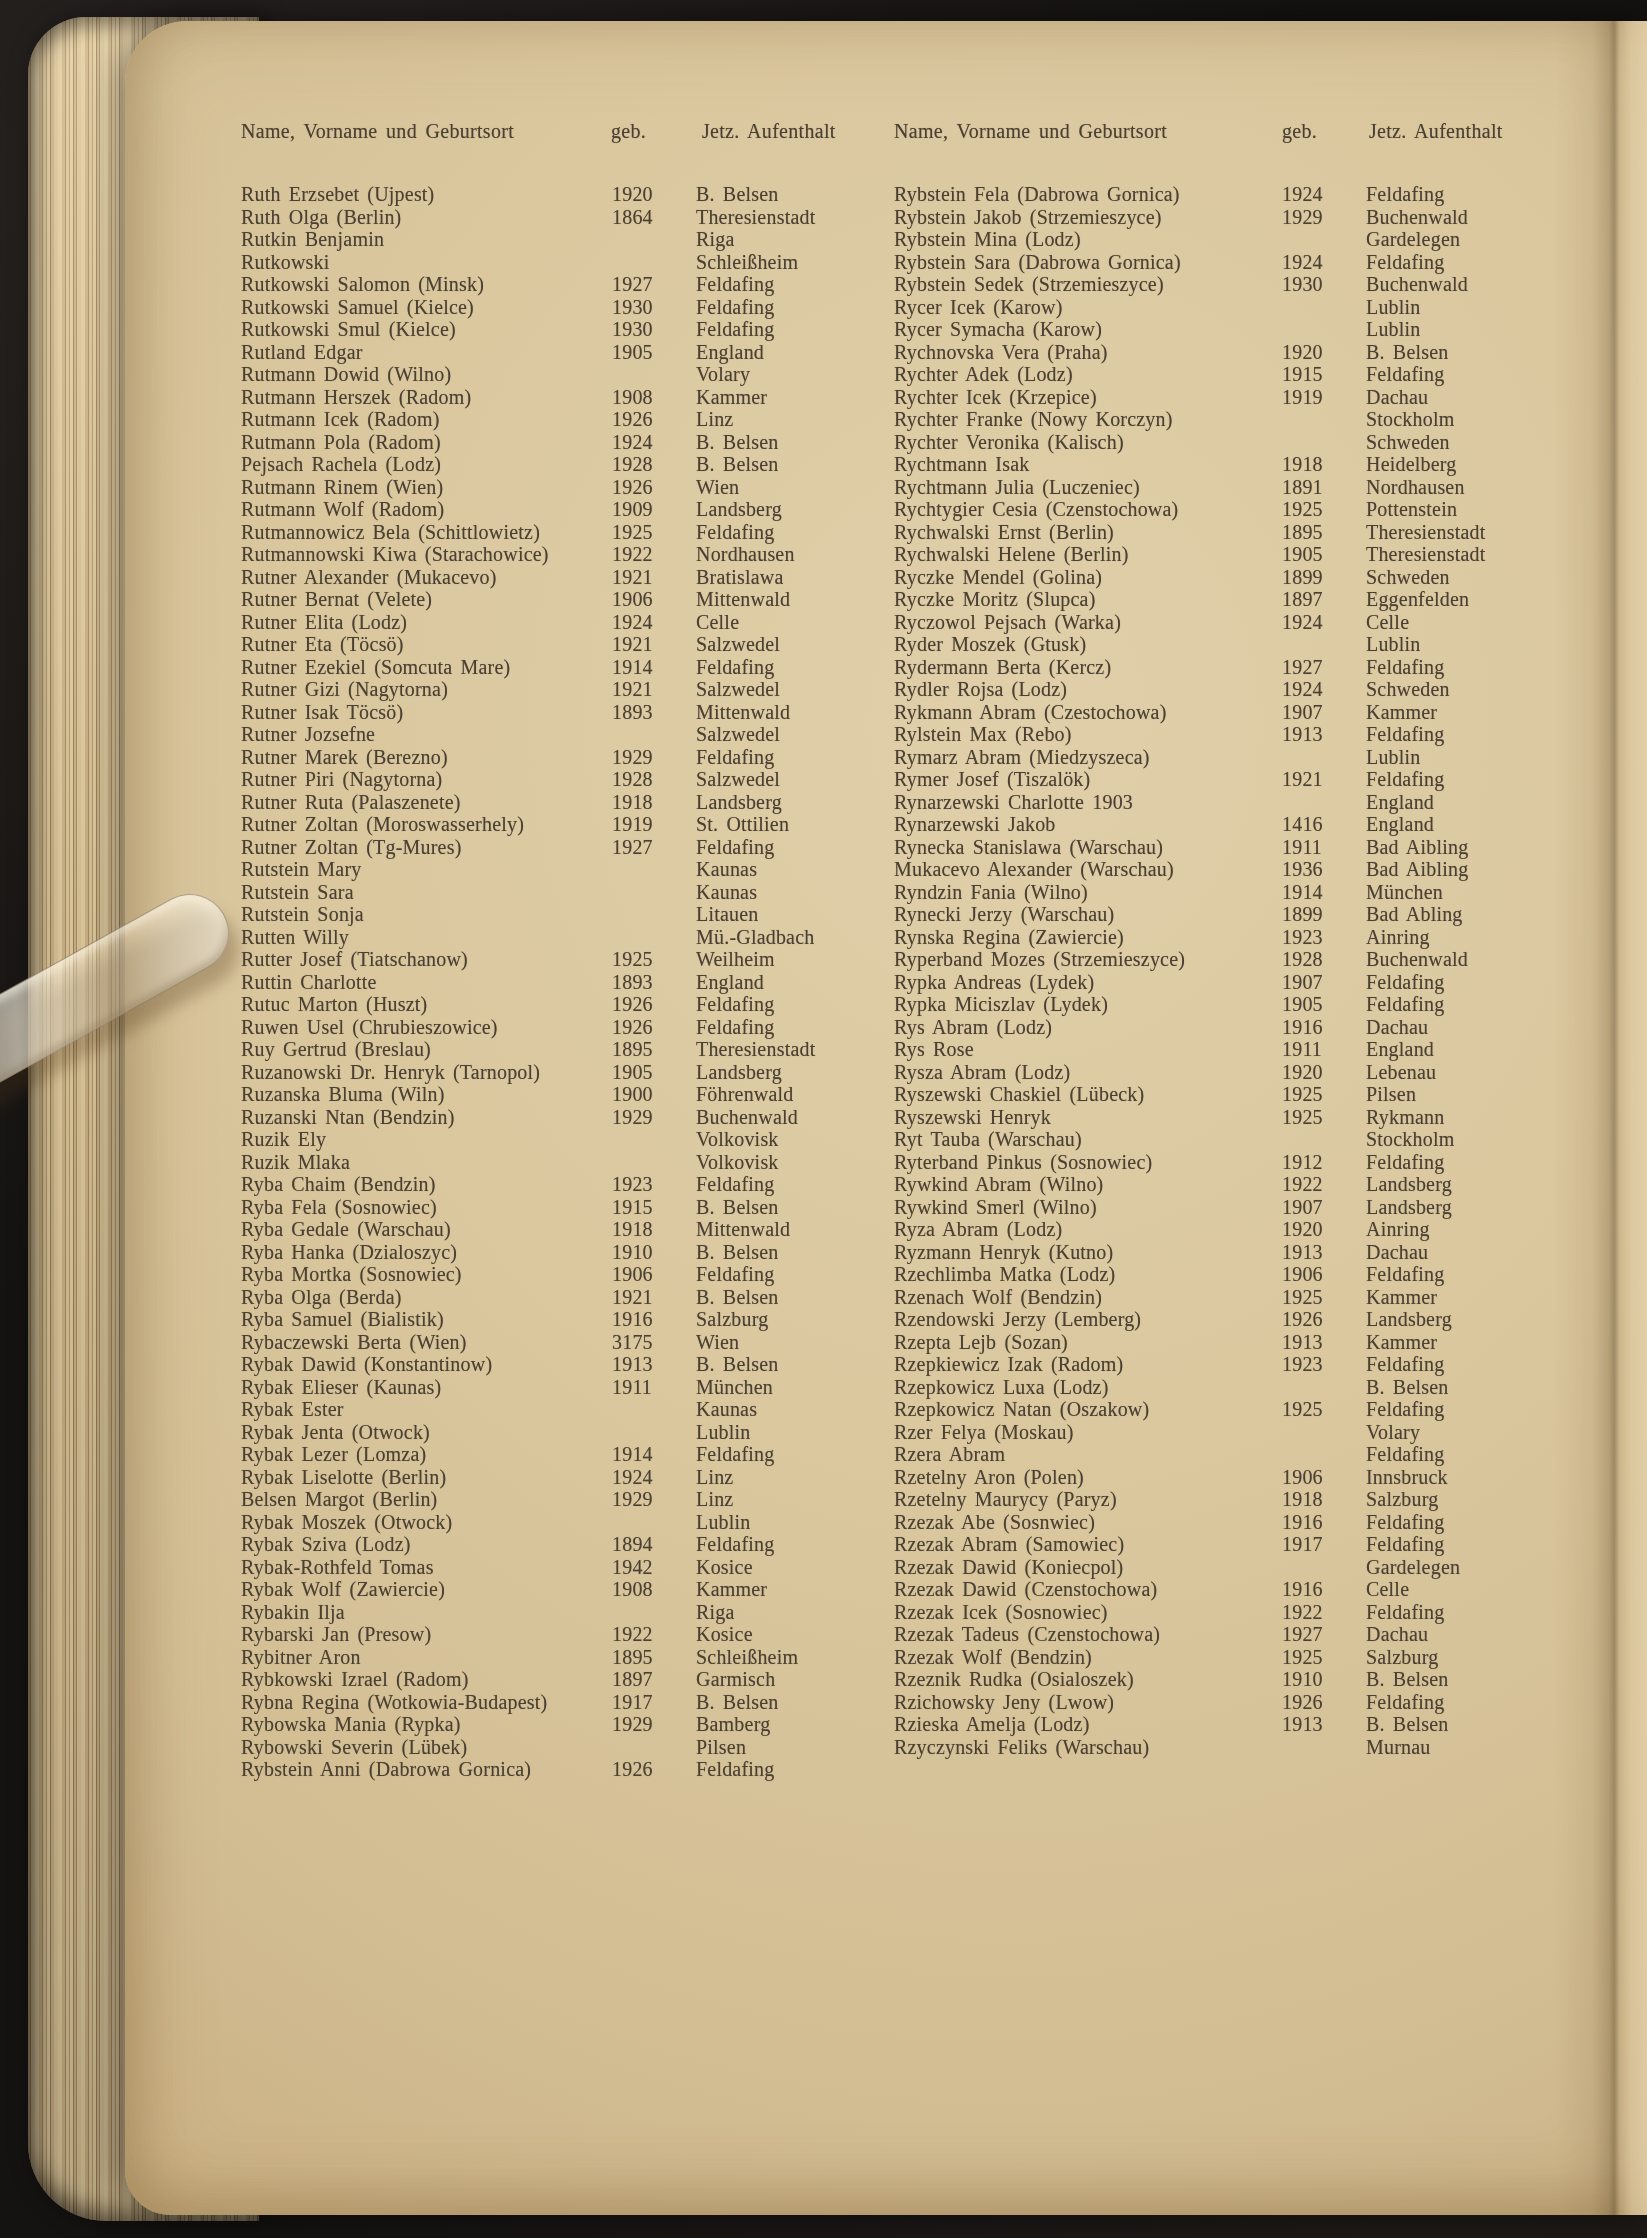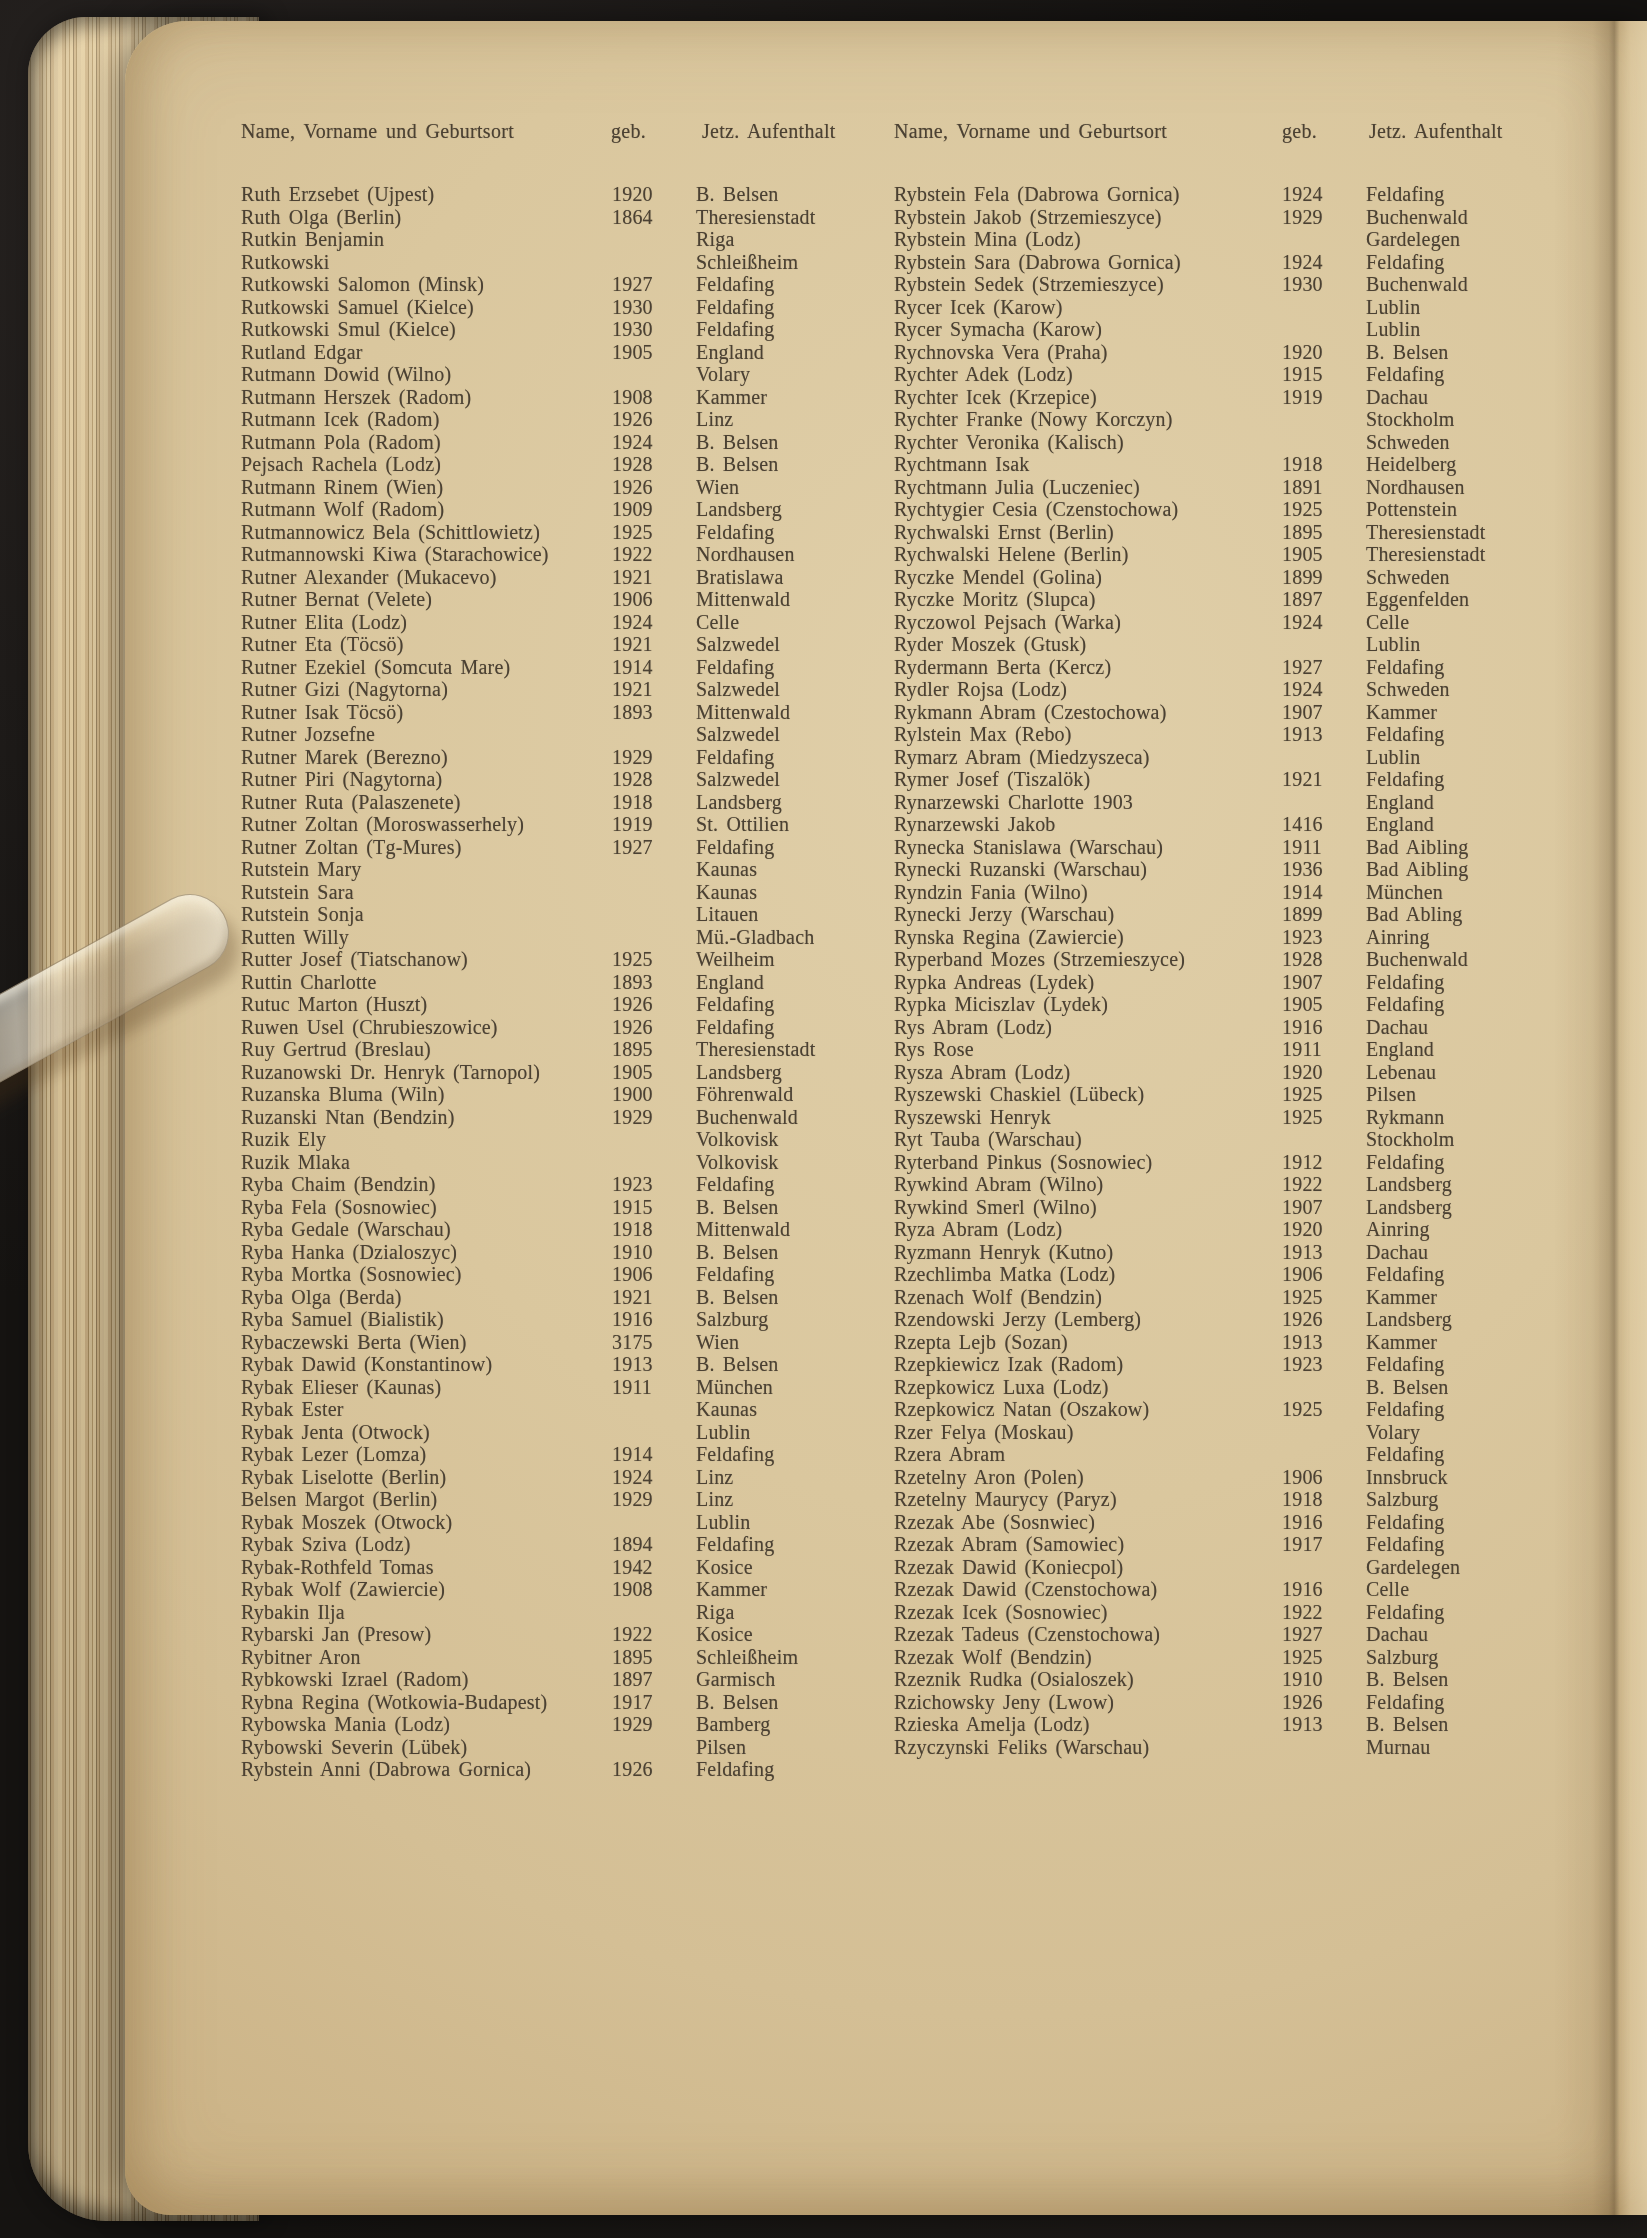--- a/index.html
+++ b/index.html
@@ -455,21 +455,21 @@
         <span class="c0">Rybkowski Izrael (Radom)</span>
         <span class="c1">1897</span>
         <span class="c2">Garmisch</span>
       </div>
       <div class="row">
         <span class="c0">Rybna Regina (Wotkowia-Budapest)</span>
         <span class="c1">1917</span>
         <span class="c2">B. Belsen</span>
       </div>
       <div class="row">
-        <span class="c0">Rybowska Mania (Lodz)</span>
+        <span class="c0">Rybowska Mania (Rypka)</span>
         <span class="c1">1929</span>
         <span class="c2">Bamberg</span>
       </div>
       <div class="row">
         <span class="c0">Rybowski Severin (Lübek)</span>
         <span class="c1"></span>
         <span class="c2">Pilsen</span>
       </div>
       <div class="row">
         <span class="c0">Rybstein Anni (Dabrowa Gornica)</span>
@@ -622,21 +622,21 @@
         <span class="c0">Rynarzewski Jakob</span>
         <span class="c1">1416</span>
         <span class="c2">England</span>
       </div>
       <div class="row">
         <span class="c0">Rynecka Stanislawa (Warschau)</span>
         <span class="c1">1911</span>
         <span class="c2">Bad Aibling</span>
       </div>
       <div class="row">
-        <span class="c0">Rynecki Ruzanski (Warschau)</span>
+        <span class="c0">Mukacevo Alexander (Warschau)</span>
         <span class="c1">1936</span>
         <span class="c2">Bad Aibling</span>
       </div>
       <div class="row">
         <span class="c0">Ryndzin Fania (Wilno)</span>
         <span class="c1">1914</span>
         <span class="c2">München</span>
       </div>
       <div class="row">
         <span class="c0">Rynecki Jerzy (Warschau)</span>

